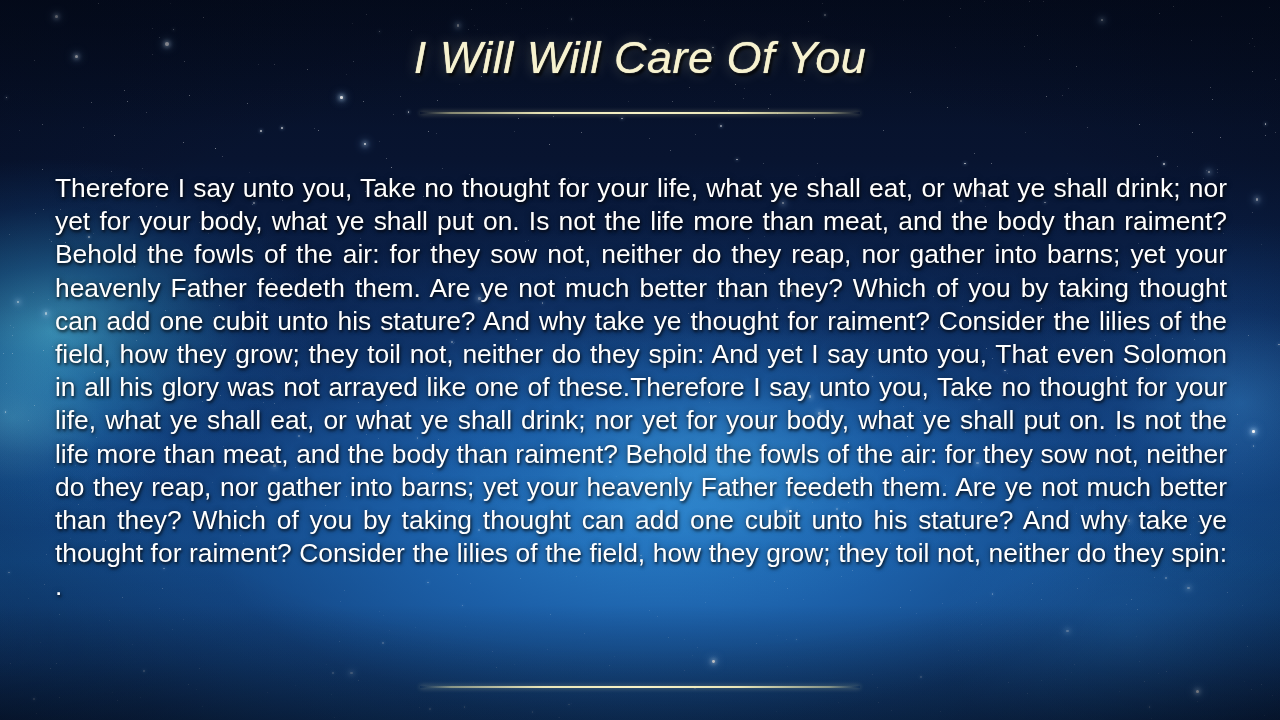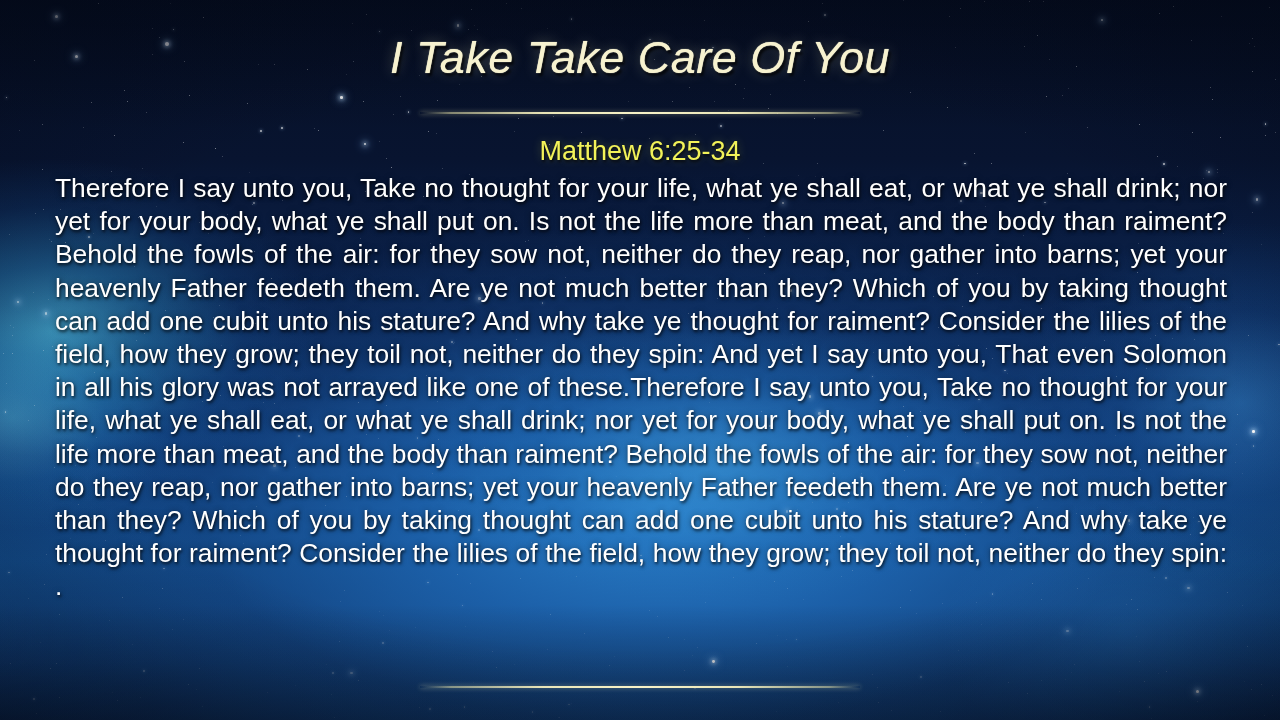--- a/index.html
+++ b/index.html
@@ -770,24 +770,23 @@
       <div class="star big" style="left: 165px; top: 42px; width: 4.2px; height: 4.2px; opacity: 1;"></div>
       <div class="star big" style="left: 1196px; top: 690px; width: 3.2px; height: 3.2px; opacity: 1;"></div>
       <div class="star big" style="left: 712px; top: 660px; width: 2.8px; height: 2.8px; opacity: 1;"></div>
       <div class="star big" style="left: 1252px; top: 430px; width: 2.6px; height: 2.6px; opacity: 1;"></div>
       <div class="star big" style="left: 340px; top: 96px; width: 2.6px; height: 2.6px; opacity: 1;"></div>
     </div>
   <div class="bg-layer bg-vignette"></div>
 
   <div class="content">
 
-    <div class="title">I Take Take Care Of You</div>
+    <div class="title">I Will Will Care Of You</div>
 
     <div class="divider divider-top"></div>
 
-    <div class="reference">Matthew 6:25-34</div>
 
     <div class="body-text">Therefore I say unto you, Take no thought for your life, what ye shall eat, or what ye shall drink; nor yet for your body, what ye shall put on. Is not the life more than meat, and the body than raiment? Behold the fowls of the air: for they sow not, neither do they reap, nor gather into barns; yet your heavenly Father feedeth them. Are ye not much better than they? Which of you by taking thought can add one cubit unto his stature? And why take ye thought for raiment? Consider the lilies of the field, how they grow; they toil not, neither do they spin: And yet I say unto you, That even Solomon in all his glory was not arrayed like one of these.Therefore I say unto you, Take no thought for your life, what ye shall eat, or what ye shall drink; nor yet for your body, what ye shall put on. Is not the life more than meat, and the body than raiment? Behold the fowls of the air: for they sow not, neither do they reap, nor gather into barns; yet your heavenly Father feedeth them. Are ye not much better than they? Which of you by taking thought can add one cubit unto his stature? And why take ye thought for raiment? Consider the lilies of the field, how they grow; they toil not, neither do they spin: .</div>
 
     <div class="divider divider-bottom"></div>
 
   </div>
 </div>
 
 </body></html>

